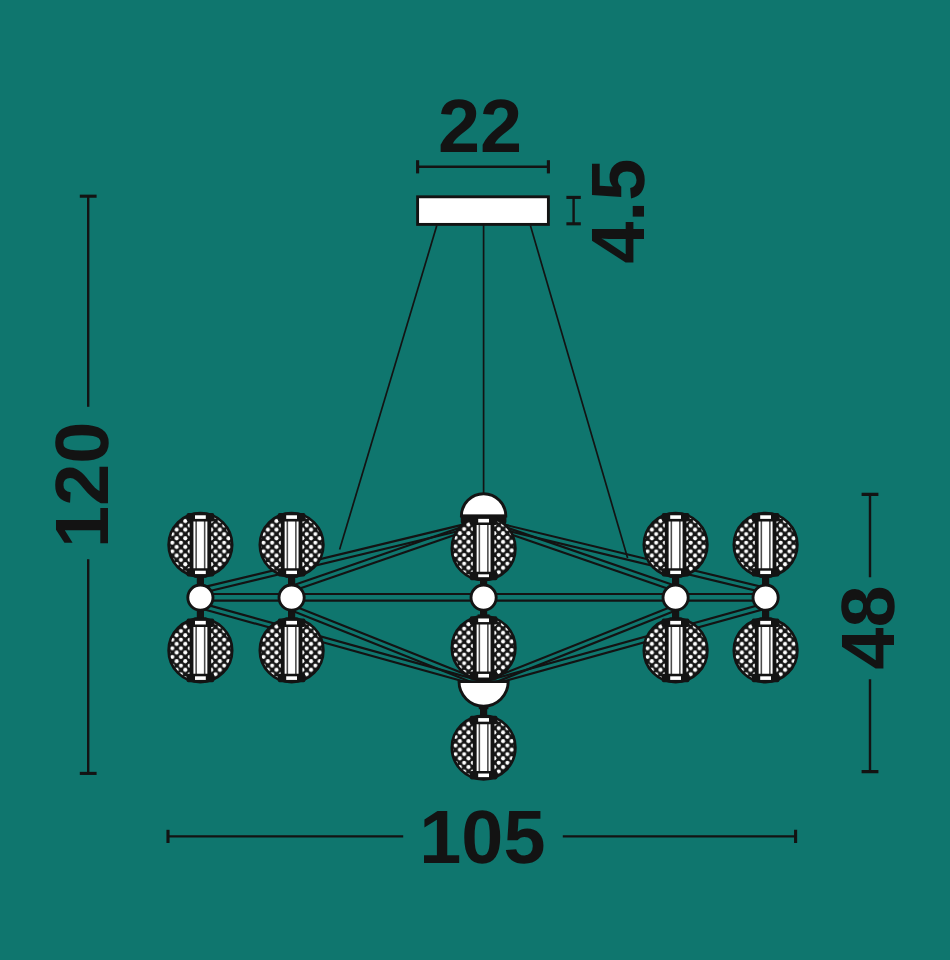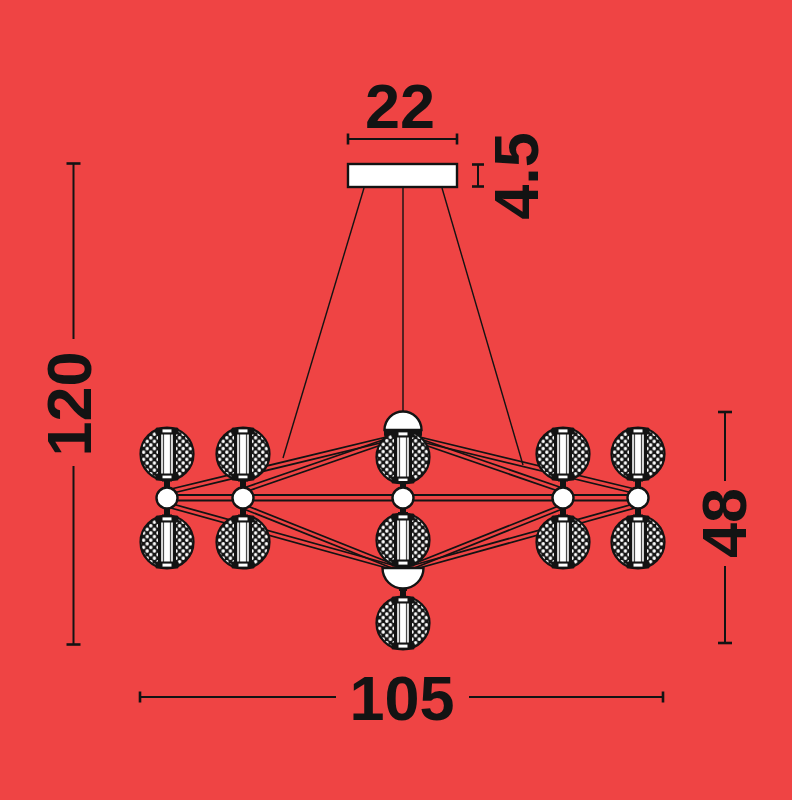--- a/index.html
+++ b/index.html
@@ -4,21 +4,21 @@
 <style>
   html, body {
     margin: 0;
     padding: 0;
     background: #ffffff;
   }
   .stage {
     position: relative;
     width: 792px;
     height: 800px;
-    background: #ef4444;
+    background: #0f766e;
     overflow: hidden;
   }
   svg { display: block; }
   .dim-label {
     font-family: "Liberation Sans", sans-serif;
     font-weight: 700;
     font-size: 63px;
     fill: #131313;
   }
   .outline   { fill: #ffffff; stroke: #131313; stroke-width: 2.4px; }

